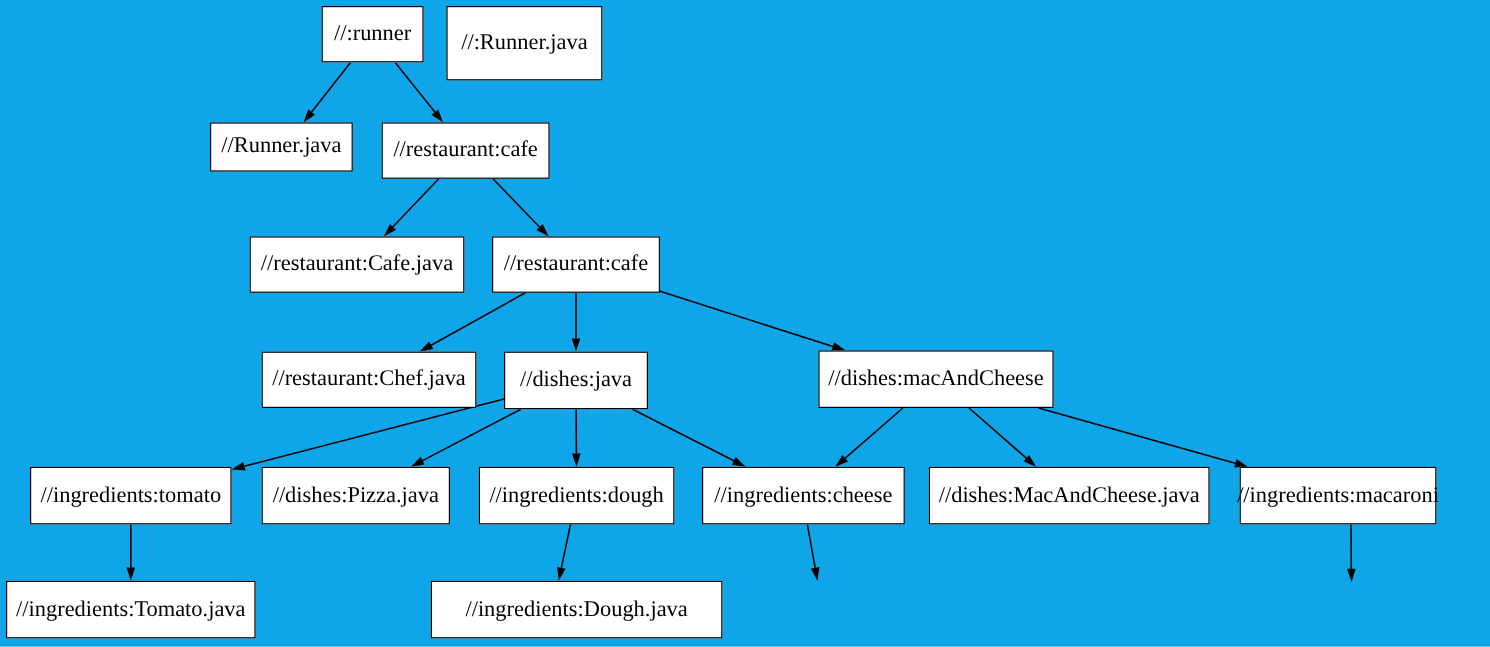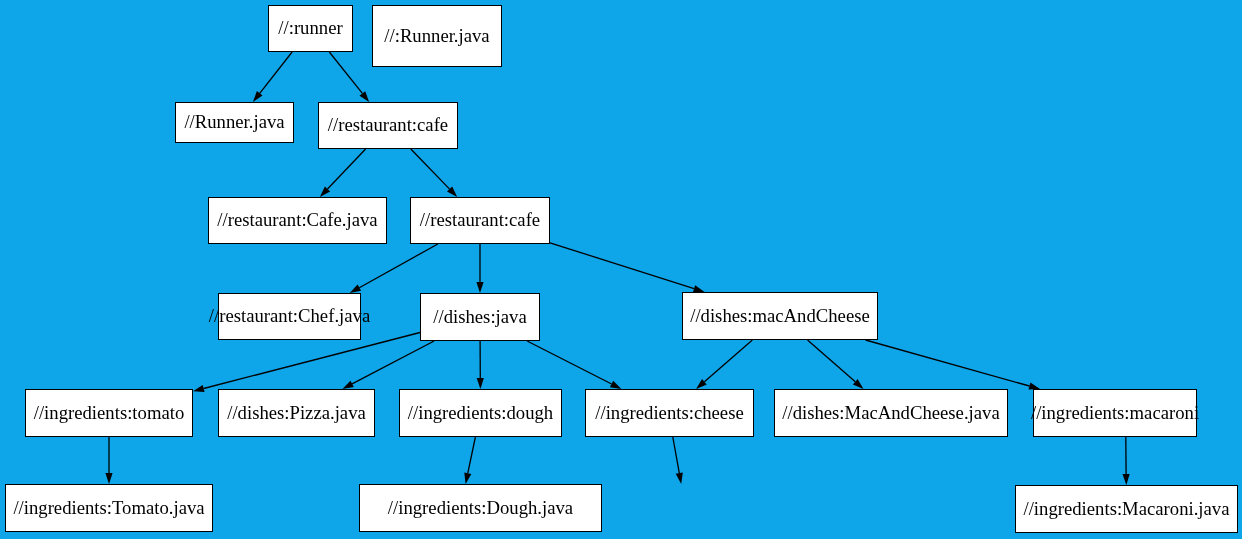--- a/index.html
+++ b/index.html
@@ -78,25 +78,24 @@
       <line x1="1125.8" y1="437.0" x2="1126.1" y2="474.0" stroke="#000000" stroke-width="1.3"></line>
       <polygon points="1126.3,485.0 1122.5,474.0 1129.7,474.0" fill="#000000"></polygon>
     </svg>
 
   <div class="node" style="left:268px; top:5px;   width:85px;  height:47px">//:runner</div>
   <div class="node" style="left:372px; top:5px;   width:130px; height:62px">//:Runner.java</div>
   <div class="node" style="left:175px; top:102px; width:119px; height:41px">//Runner.java</div>
   <div class="node" style="left:318px; top:102px; width:140px; height:47px">//restaurant:cafe</div>
   <div class="node" style="left:208px; top:197px; width:179px; height:47px">//restaurant:Cafe.java</div>
   <div class="node" style="left:410px; top:197px; width:140px; height:47px">//restaurant:cafe</div>
-  <div class="node" style="left:218px; top:293px; width:143px; height:47px">//restaurant:Chef.java</div>
+  <div class="node" style="left:218px; top:293px; width:179px; height:47px">//restaurant:Chef.java</div>
   <div class="node" style="left:420px; top:293px; width:120px; height:48px">//dishes:java</div>
   <div class="node" style="left:682px; top:292px; width:196px; height:48px">//dishes:macAndCheese</div>
   <div class="node" style="left:25px;  top:389px; width:168px; height:48px">//ingredients:tomato</div>
   <div class="node" style="left:218px; top:389px; width:157px; height:48px">//dishes:Pizza.java</div>
   <div class="node" style="left:399px; top:389px; width:163px; height:48px">//ingredients:dough</div>
   <div class="node" style="left:585px; top:389px; width:169px; height:48px">//ingredients:cheese</div>
   <div class="node" style="left:774px; top:389px; width:234px; height:48px">//dishes:MacAndCheese.java</div>
   <div class="node" style="left:1033px;top:389px; width:164px; height:48px">//ingredients:macaroni</div>
   <div class="node" style="left:5px;   top:484px; width:208px; height:48px">//ingredients:Tomato.java</div>
   <div class="node" style="left:359px; top:484px; width:243px; height:48px">//ingredients:Dough.java</div>
-  <div class="node" style="left:1015px;top:485px; width:223px; height:48px">//ingredients:Macaroni.java</div>
 </div>
 
 </body></html>

